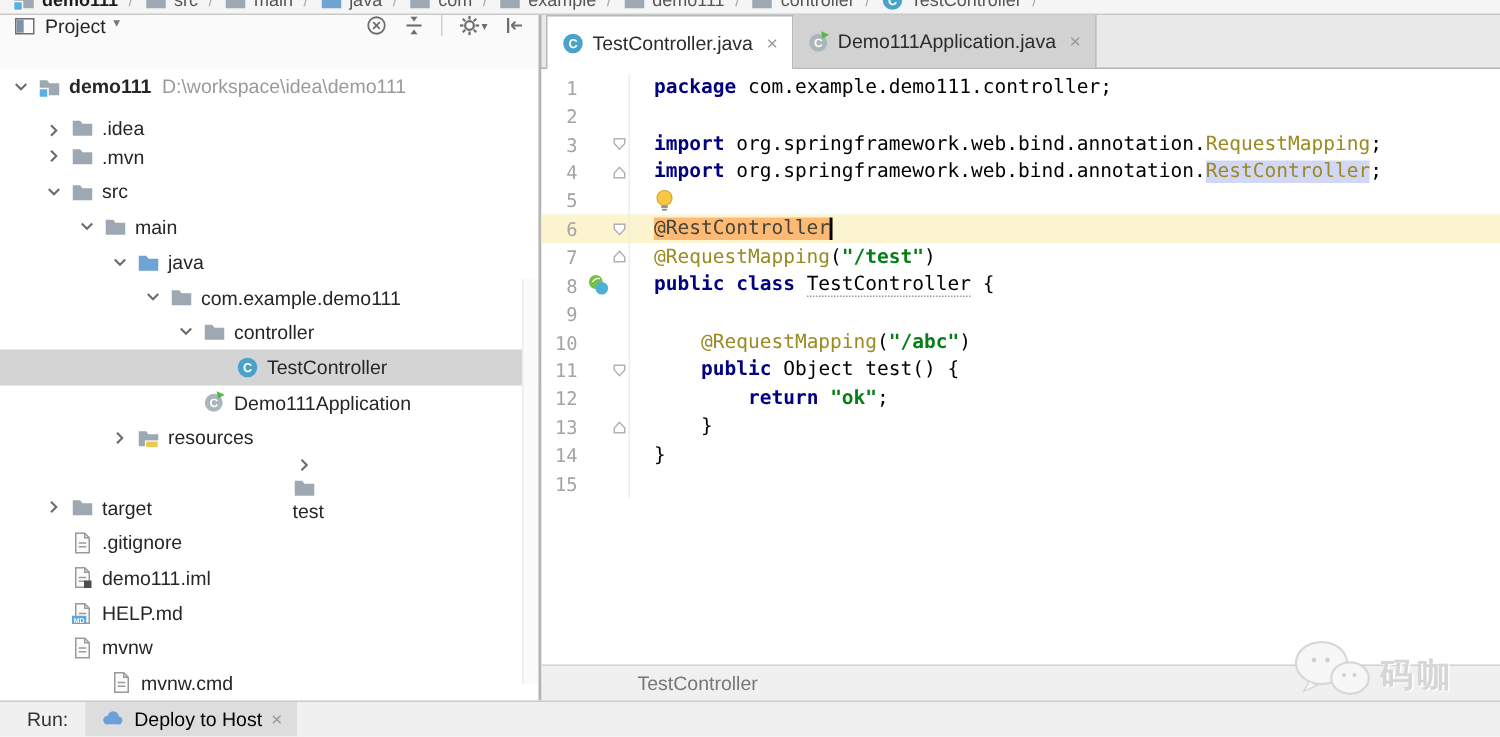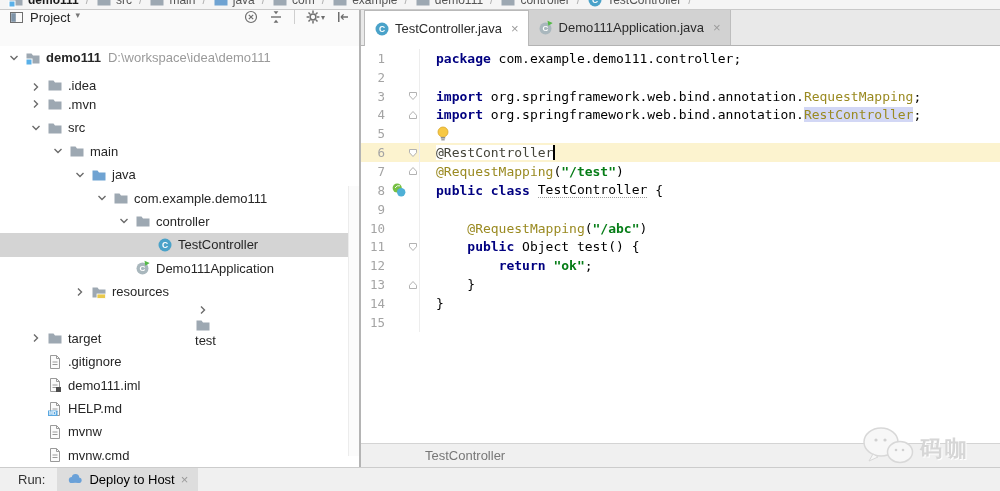--- a/index.html
+++ b/index.html
@@ -53,26 +53,26 @@
 
   
   .editor { position:absolute; left:361px; top:46px; width:639px; height:397px; background:#fff;
             font-family:"DejaVu Sans Mono", monospace; font-size:13px; padding-top:3px; }
   .crow { display:flex; align-items:center; height:18.85px; white-space:pre; }
   .crow.current { background:#fcf3cf; }
   .gut { display:flex; align-items:center; height:100%; border-right:1px solid #ededed; }
   .ln { width:30px; text-align:right; padding-right:6px; color:#a4a4a4; font-size:12.5px; }
   .gslot { width:16px; display:flex; align-items:center; justify-content:center; }
   .fslot { width:12px; display:flex; align-items:center; justify-content:center; }
-  .codeline { padding-left:16px; display:flex; align-items:flex-end; }
+  .codeline { padding-left:16px; display:flex; align-items:flex-start; }
   .tk-kw { color:#000080; font-weight:bold; }
   .tk-pl { color:#000; }
   .tk-an { color:#9a8a21; }
   .tk-anh { color:#9a8a21; background:#d2d7f5; }
-  .tk-cur { color:#45453a; background:#ffffff; }
+  .tk-cur { color:#45453a; background:#fdba74; }
   .tk-st { color:#067d17; font-weight:bold; }
   .tk-ul { color:#000; border-bottom:1px dotted #9a9a9a; }
   .caret-bar { display:inline-block; width:0; height:15px; border-left:2px solid #000; }
 
   .editor-crumb { position:absolute; left:361px; top:443px; width:639px; height:24px;
                   background:#f0f0f0; border-top:1px solid #d4d4d4; display:flex;
                   align-items:center; padding-left:64px; font-size:13px; color:#777; }
 
   
   .runbar { position:absolute; left:0; top:467px; width:1000px; height:24px; background:#f0f0f0;
@@ -477,21 +477,21 @@
         <span class="ticon" style="display: inline-flex; align-items: center;">
           <svg width="16" height="16" viewBox="0 0 16 16" xmlns="http://www.w3.org/2000/svg">
             <path d="M3.5 1.5 h6 l3 3 v10 h-9 z" fill="#fbfbfb" stroke="#9a9a9a"></path>
             <path d="M9.5 1.5 v3 h3" fill="none" stroke="#9a9a9a"></path>
             <line x1="5.5" y1="8" x2="10.5" y2="8" stroke="#9a9a9a"></line>
             <line x1="5.5" y1="10.5" x2="10.5" y2="10.5" stroke="#9a9a9a"></line>
           </svg>
         </span>
         <span class="lbl">mvnw</span>
       </div>
-      <div class="trow" style="padding-left: 30px;">
+      <div class="trow" style="padding-left: 30px; margin-left: 26px;">
         <span class="arrow empty"></span>
         <span class="ticon" style="display: inline-flex; align-items: center;">
           <svg width="16" height="16" viewBox="0 0 16 16" xmlns="http://www.w3.org/2000/svg">
             <path d="M3.5 1.5 h6 l3 3 v10 h-9 z" fill="#fbfbfb" stroke="#9a9a9a"></path>
             <path d="M9.5 1.5 v3 h3" fill="none" stroke="#9a9a9a"></path>
             <line x1="5.5" y1="8" x2="10.5" y2="8" stroke="#9a9a9a"></line>
             <line x1="5.5" y1="10.5" x2="10.5" y2="10.5" stroke="#9a9a9a"></line>
           </svg>
         </span>
         <span class="lbl">mvnw.cmd</span>

